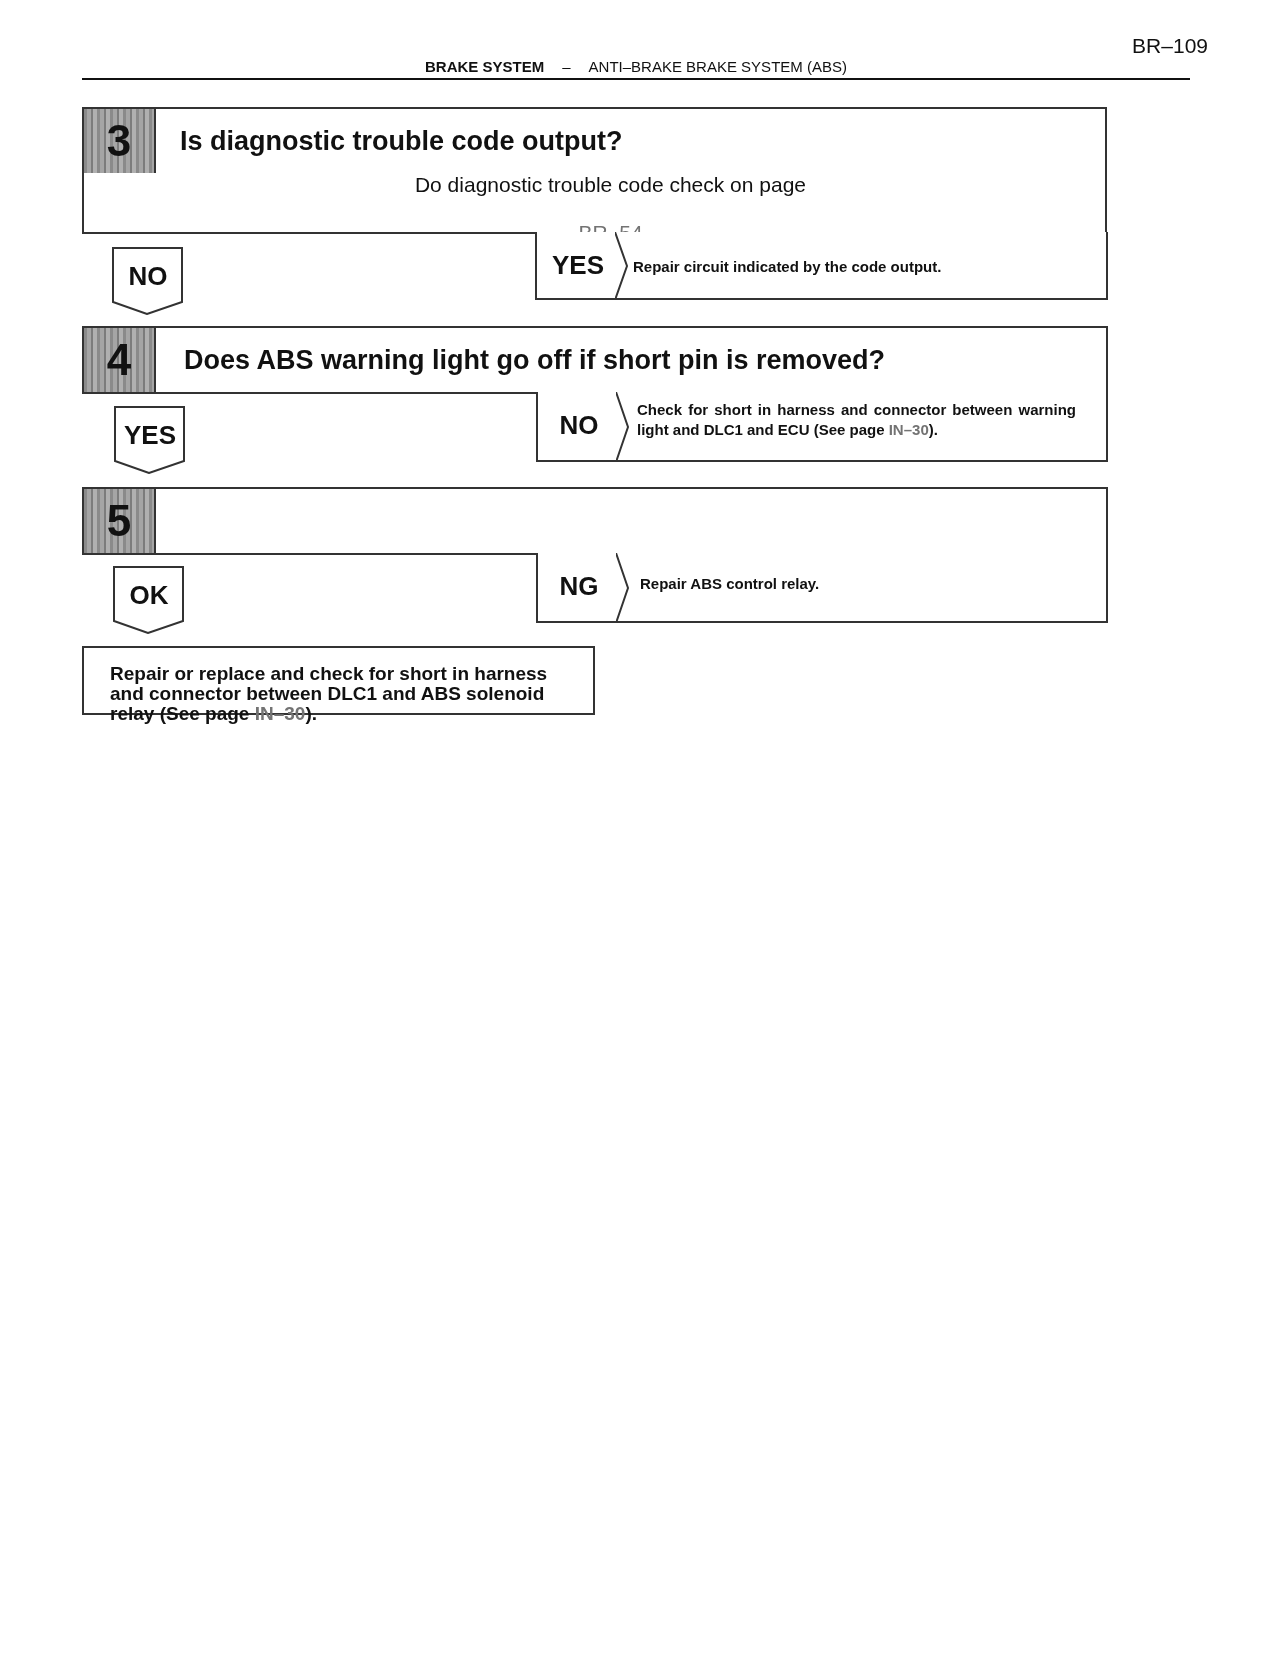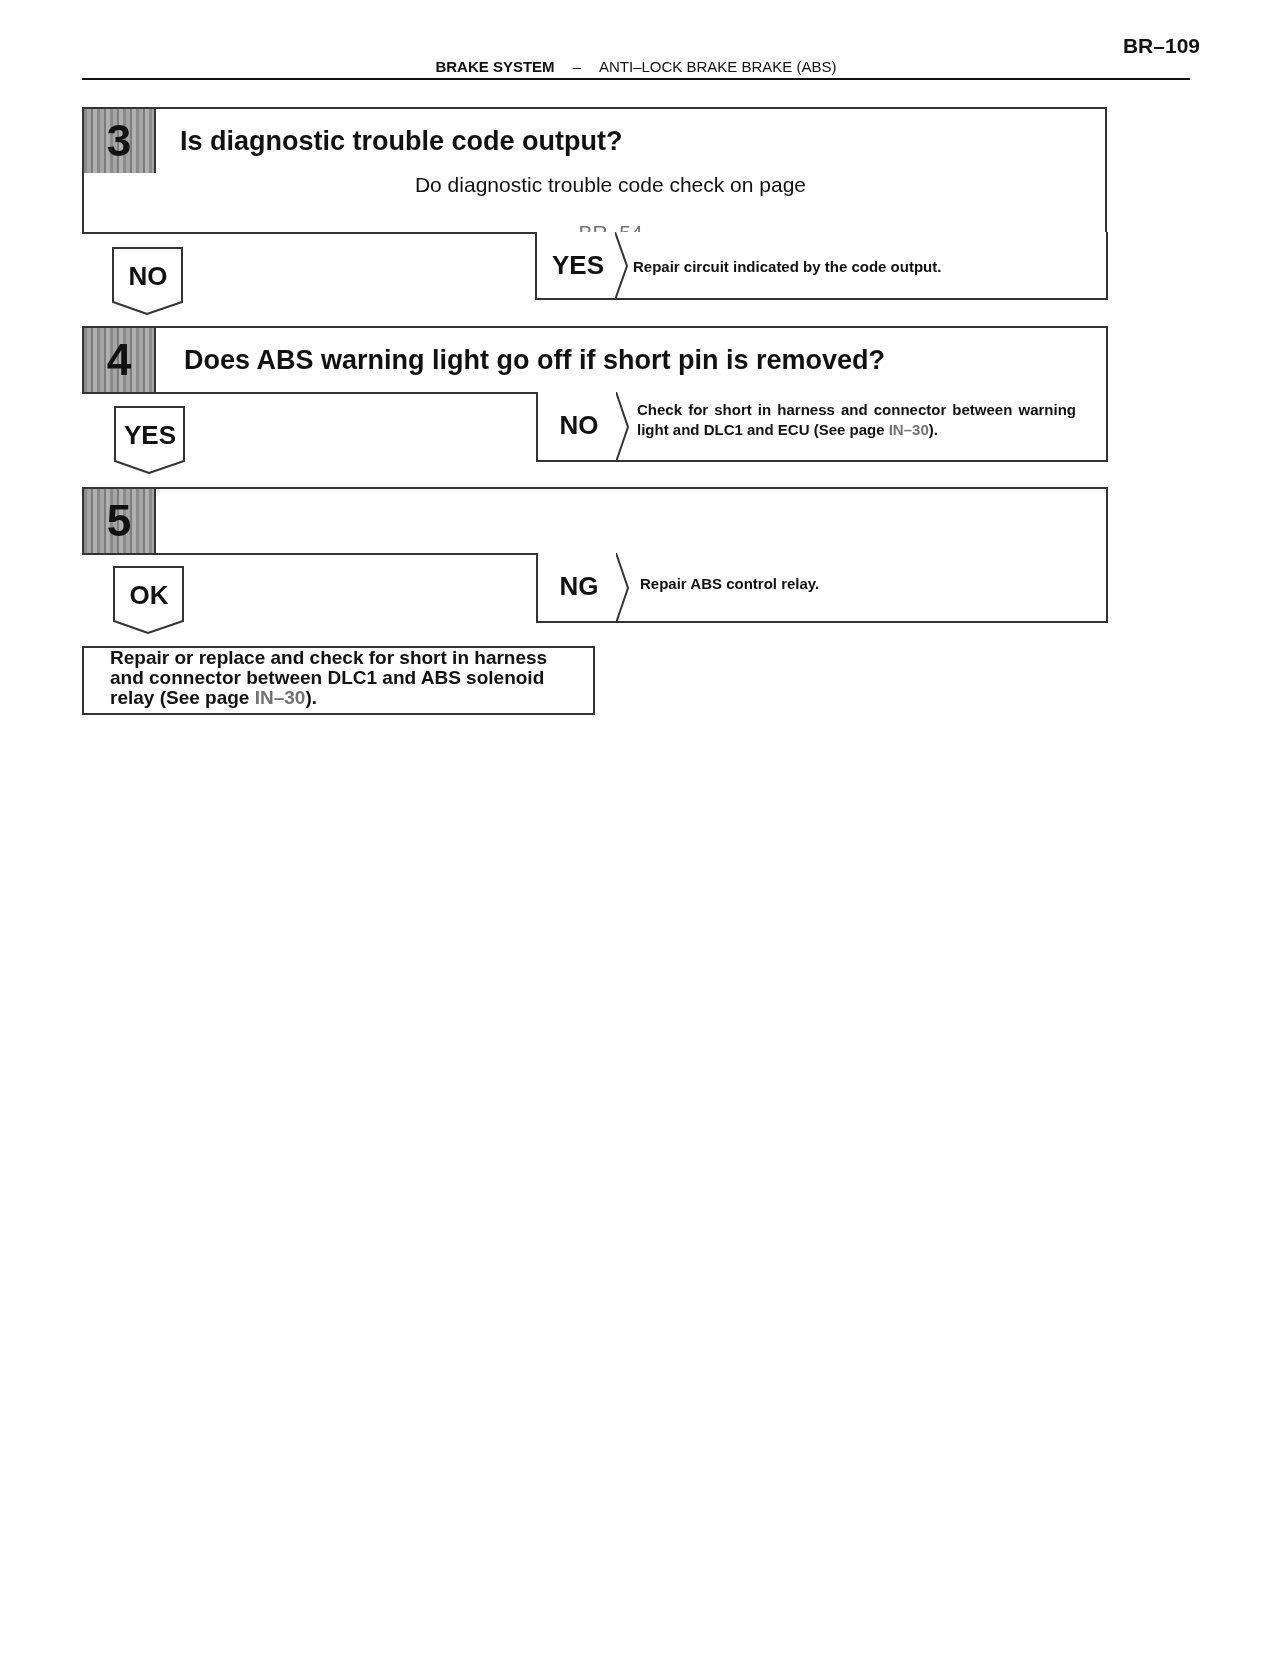--- a/index.html
+++ b/index.html
@@ -1,17 +1,17 @@
 <!DOCTYPE html>
 <html><head>
 <meta charset="utf-8">
 <style>
   html, body { margin:0; padding:0; background:#ffffff; }
   body { width:1280px; height:1656px; position:relative; font-family:"Liberation Sans", sans-serif; color:#111; }
-  .page-num { position:absolute; right:80px; top:34px; font-size:21px; font-weight:bold; }
+  .page-num { position:absolute; right:72px; top:34px; font-size:21px; font-weight:normal; }
   .header { position:absolute; left:82px; top:58px; width:1108px; text-align:center; font-size:15px; }
   .header b { font-weight:bold;text-align:right; }
   .header .sep { margin:0 18px; }
   .rule { position:absolute; left:82px; top:78px; width:1108px; height:2px; background:#111; }
 
   .step-box { position:absolute; border:2px solid #333; background:#fff; box-sizing:border-box; }
   .step-num { position:absolute; left:0; top:0; bottom:0; width:70px;
     background: repeating-linear-gradient(90deg,#8a8a8a 0 3px,#a5a5a5 3px 7px,#7c7c7c 7px 9px,#b0b0b0 9px 13px);
     border-right:2px solid #333; display:flex; align-items:center; justify-content:center;
     font-size:44px; font-weight:bold; color:#111; }
@@ -20,28 +20,28 @@
   .link { color:#737373; }
 
   .down-tag { position:absolute; width:72px; }
   .down-tag svg { position:absolute; left:0; top:0; }
   .down-tag span { position:absolute; left:0; width:72px; text-align:center; font-weight:bold; font-size:26px; }
 
   .result { position:absolute; border:2px solid #333; box-sizing:border-box; background:#fff; }
   .result .lbl { position:absolute; left:0; width:82px; text-align:center; font-weight:bold; font-size:26px; }
   .result svg { position:absolute; left:78px; top:0; }
   .result .txt { position:absolute; left:100px; right:30px; font-weight:bold; font-size:15px; line-height:20px; }
-  .final { position:absolute; border:2px solid #333; box-sizing:border-box; background:#fff; padding:0 26px; font-weight:bold; font-size:19px; line-height:20px; }
+  .final { position:absolute; border:2px solid #333; box-sizing:border-box; background:#fff; padding:16px 26px; font-weight:bold; font-size:19px; line-height:20px; }
 </style>
 </head>
 <body>
 
 <div class="page-num">BR–109</div>
 <div class="header">
-  <b>BRAKE SYSTEM</b><span class="sep">–</span><span>ANTI–LOCK BRAKE BRAKE (ABS)</span>
+  <b>BRAKE SYSTEM</b><span class="sep">–</span><span>ANTI–BRAKE BRAKE SYSTEM (ABS)</span>
 </div>
 <div class="rule"></div>
 
 <div class="step-box" style="left:82px;top:107px;width:1025px;height:68px;">
   <div class="step-num">3</div>
   <div class="step-title" style="left:96px;">Is diagnostic trouble code output?</div>
 </div>
 <div class="step-desc" style="left:82px;top:173px;width:1025px;height:61px;">
   <span>Do diagnostic trouble code check on page </span>&nbsp;<span class="link">BR–54</span><span>.</span>
 </div>

